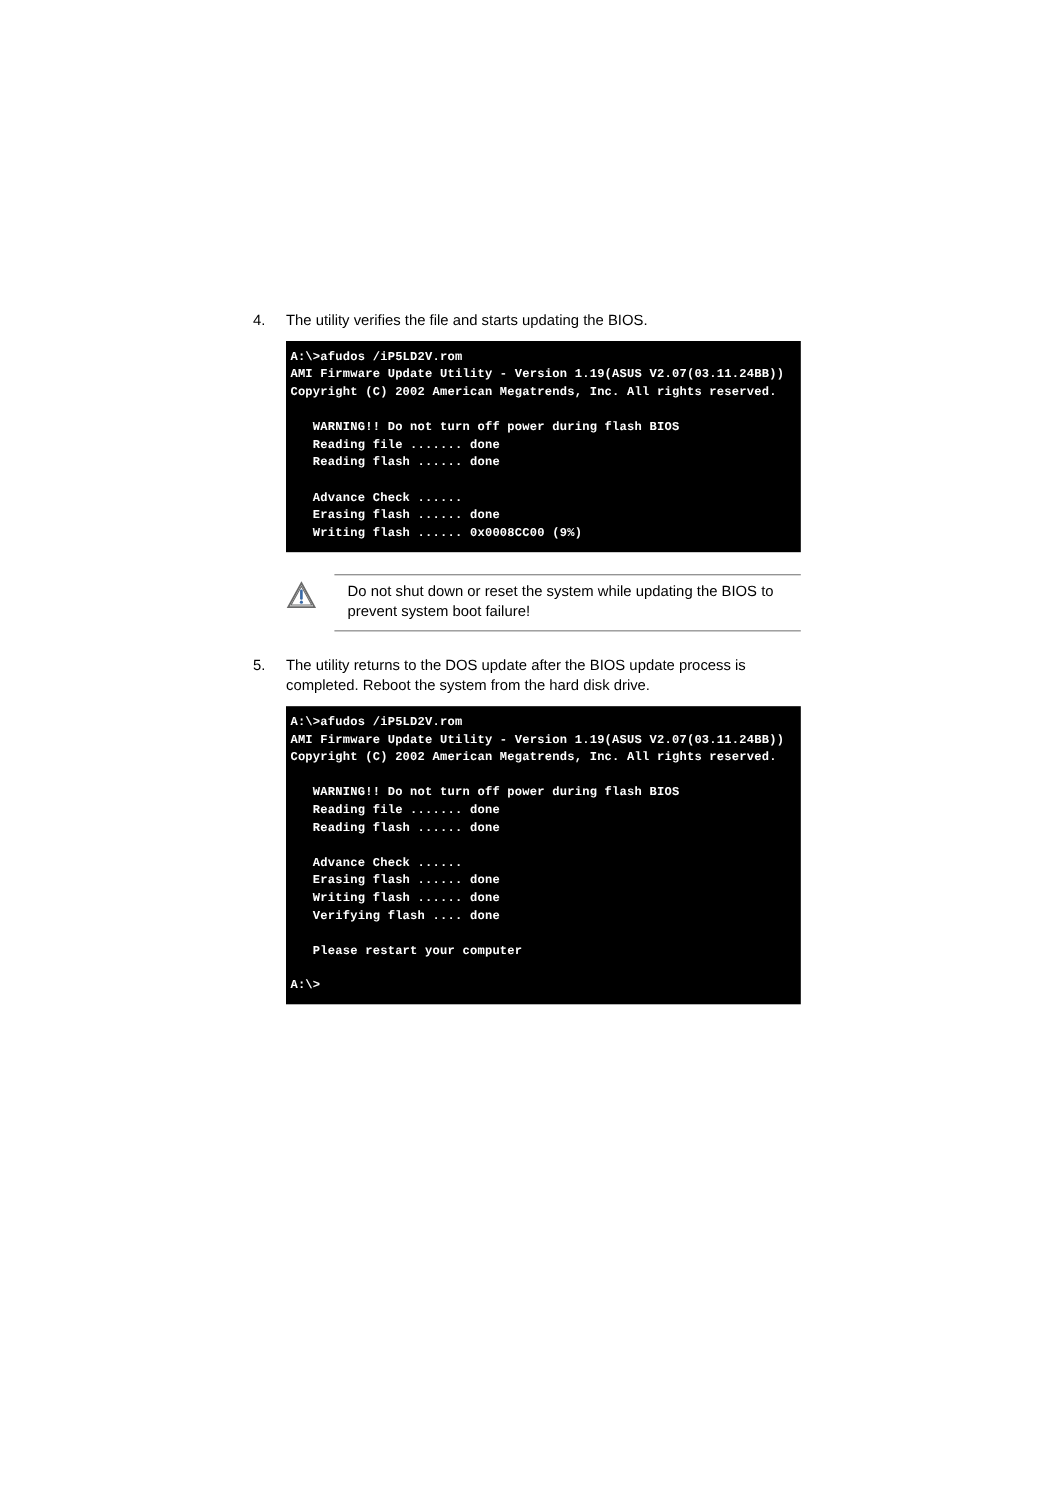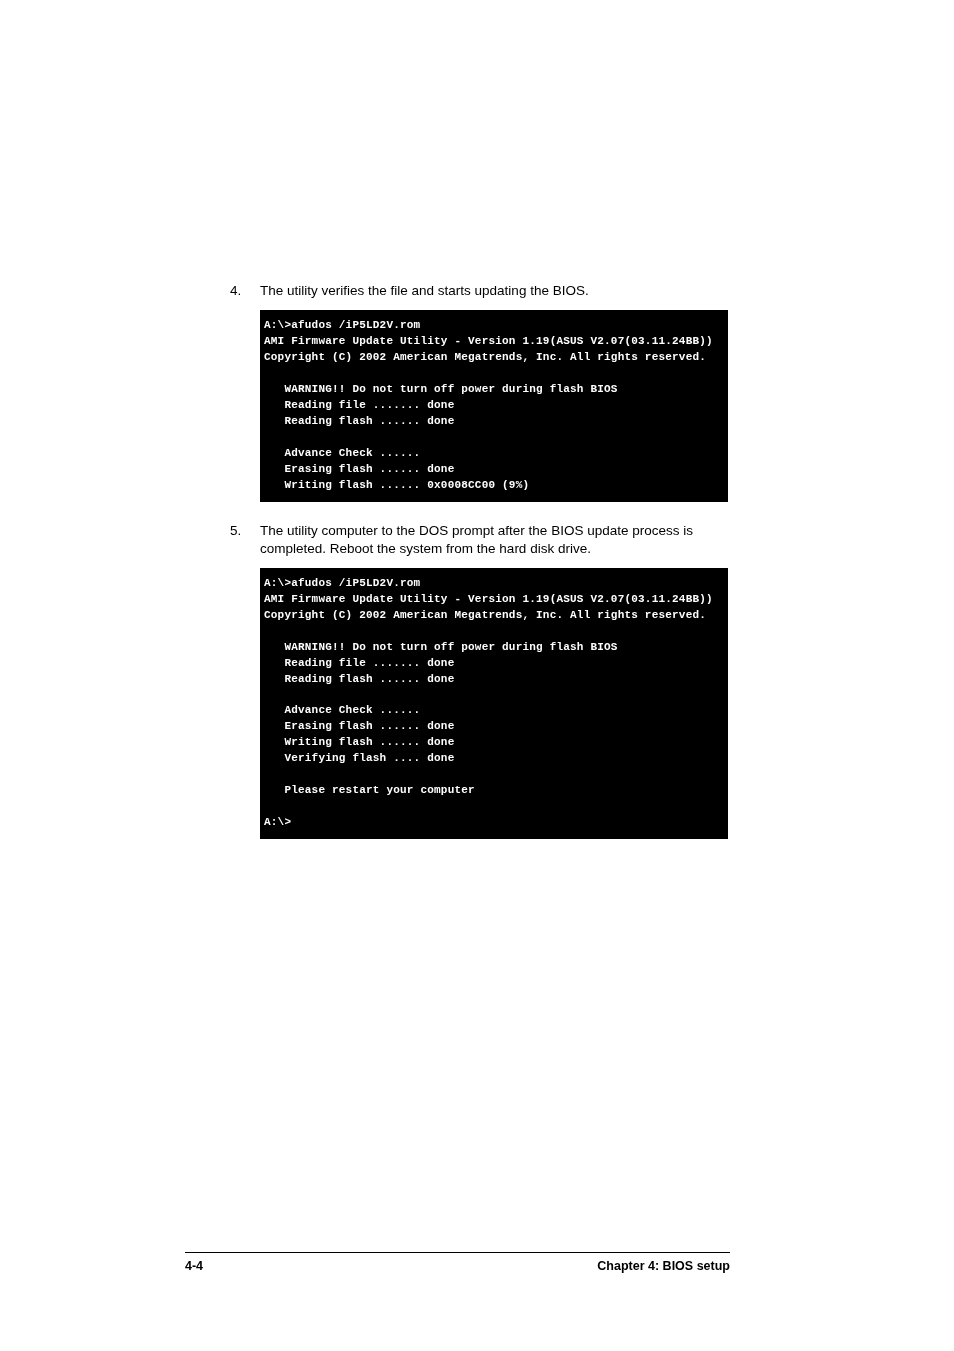--- a/index.html
+++ b/index.html
@@ -107,44 +107,48 @@
 Copyright (C) 2002 American Megatrends, Inc. All rights reserved.
 
    WARNING!! Do not turn off power during flash BIOS
    Reading file ....... done
    Reading flash ...... done
 
    Advance Check ......
    Erasing flash ...... done
    Writing flash ...... 0x0008CC00 (9%)</div>
 
+  <div class="callout">
+    <div class="callout-icon">
+      <svg width="28" height="28" viewBox="0 0 28 28">
+        <polygon points="14,2 26,24 2,24" fill="none" stroke="#6a6a6a" stroke-width="1.6"></polygon>
+        <polygon points="14,5 23.4,22 4.6,22" fill="none" stroke="#6a6a6a" stroke-width="1"></polygon>
+        <line x1="14" y1="9" x2="14" y2="16" stroke="#3a6aa8" stroke-width="2.4" stroke-linecap="round"></line>
+        <circle cx="14" cy="19.4" r="1.4" fill="#3a6aa8"></circle>
+      </svg>
+    </div>
+    <div class="callout-text-wrap">Do not shut down or reset the system while updating the BIOS to prevent system boot failure!</div>
+  </div>
 
   <div class="step">
     <div class="step-num">5.</div>
-    <div class="step-text">The utility computer to the DOS prompt after the BIOS update process is completed. Reboot the system from the hard disk drive.</div>
+    <div class="step-text">The utility returns to the DOS update after the BIOS update process is completed. Reboot the system from the hard disk drive.</div>
   </div>
 
   <div class="terminal">A:\&gt;afudos /iP5LD2V.rom
 AMI Firmware Update Utility - Version 1.19(ASUS V2.07(03.11.24BB))
 Copyright (C) 2002 American Megatrends, Inc. All rights reserved.
 
    WARNING!! Do not turn off power during flash BIOS
    Reading file ....... done
    Reading flash ...... done
 
    Advance Check ......
    Erasing flash ...... done
    Writing flash ...... done
    Verifying flash .... done
 
    Please restart your computer
 
 A:\&gt;</div>
 
-  <div class="footer">
-    <div class="footer-line"></div>
-    <div class="footer-row">
-      <div class="page-num">4-4</div>
-      <div class="chapter">Chapter 4: BIOS setup</div>
-    </div>
-  </div>
 
 </div>
 
 </body></html>

